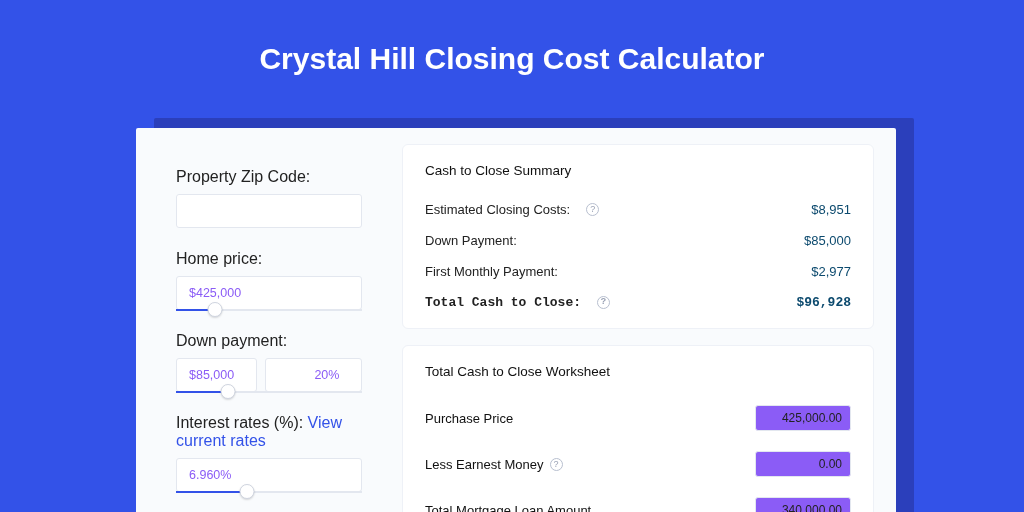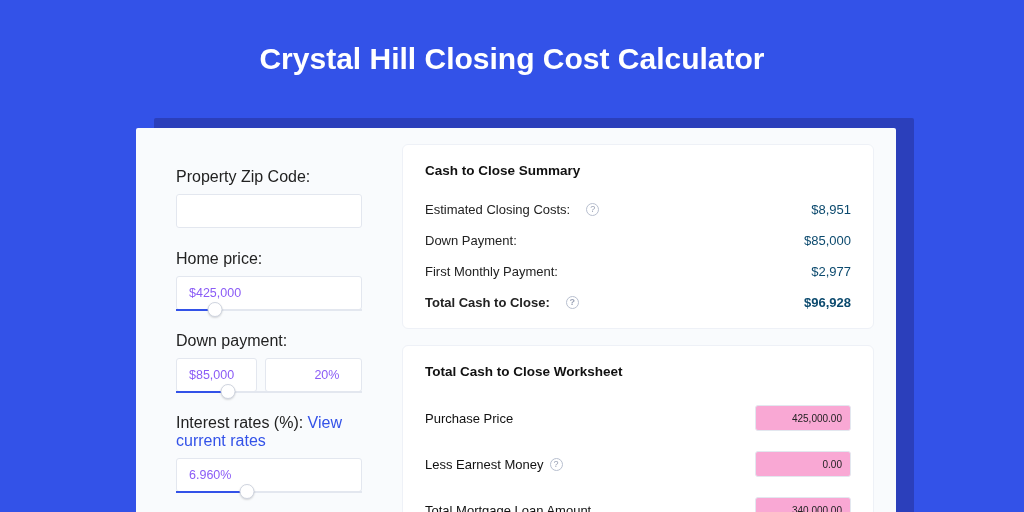--- a/index.html
+++ b/index.html
@@ -90,33 +90,33 @@
 
   .card {
     background: #fff;
     border: 1px solid #eef1f7;
     border-radius: 6px;
     padding: 18px 22px 10px 22px;
     margin-bottom: 16px;
   }
   .card h3 {
     font-size: 13.5px;
-    font-weight: 700;
+    font-weight: 400;
     margin-bottom: 16px;
   }
   .row {
     display: flex;
     justify-content: space-between;
     align-items: center;
     font-size: 13px;
     padding: 8px 0;
   }
   .row .k { color: #222; display: flex; align-items: center; gap: 16px; }
   .row .v { color: #0c4a6e; text-align: right; }
-  .row.bold .k, .row.bold .v { font-weight: 700; }
+  .row.bold .k, .row.bold .v { font-weight: 700; font-family: Liberation Mono, monospace; }
   .help {
     display: inline-flex;
     width: 13px; height: 13px;
     border: 1px solid #b8bfcf;
     border-radius: 50%;
     align-items: center; justify-content: center;
     font-size: 9px;
     color: #9aa2b5;
     line-height: 1;
   }
@@ -126,25 +126,25 @@
     align-items: center;
     font-size: 13px;
     padding: 10px 0;
   }
   .ws-row .k { display: flex; align-items: center; gap: 6px; }
   .ws-input {
     width: 96px;
     height: 26px;
     border: 1px solid #e3e7ef;
     border-radius: 3px;
-    font-size: 10px;
+    font-size: 12px;
     text-align: right;
     padding: 0 8px;
     color: #222;
-    background: #f9a8d4;
+    background: #8b5cf6;
   }
 </style>
 </head>
 <body>
 
 <h1 class="page-title">Crystal Hill Closing Cost Calculator</h1>
 
 <div class="shadow"></div>
 
 <div class="panel">

